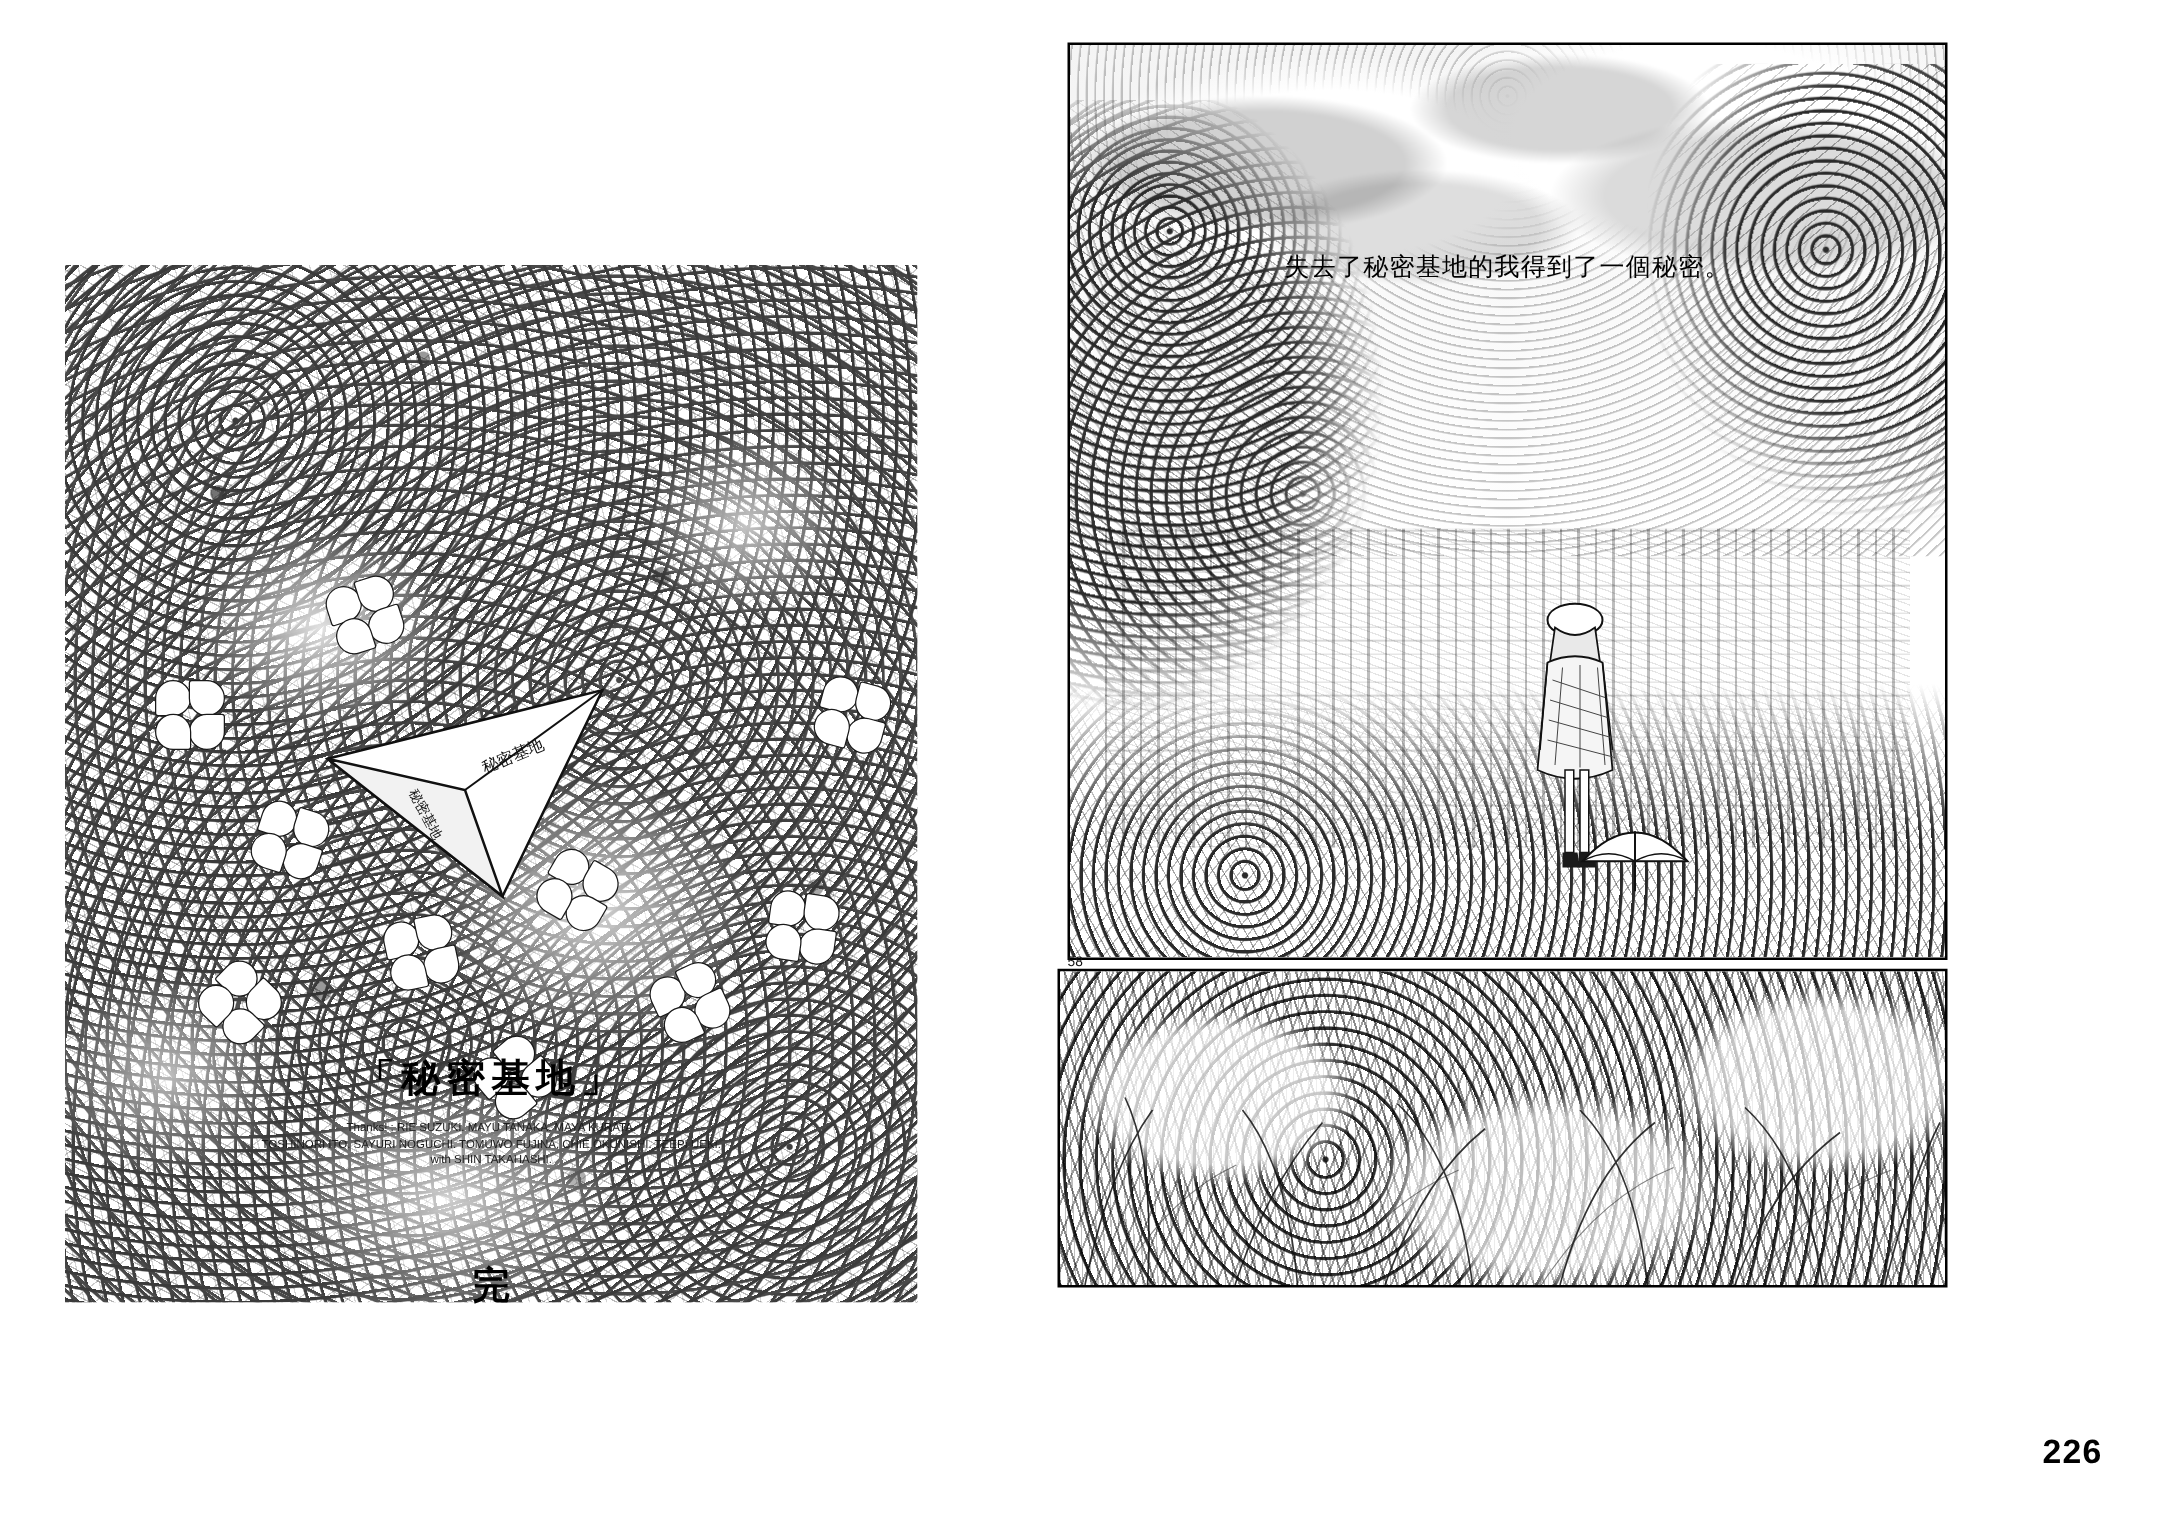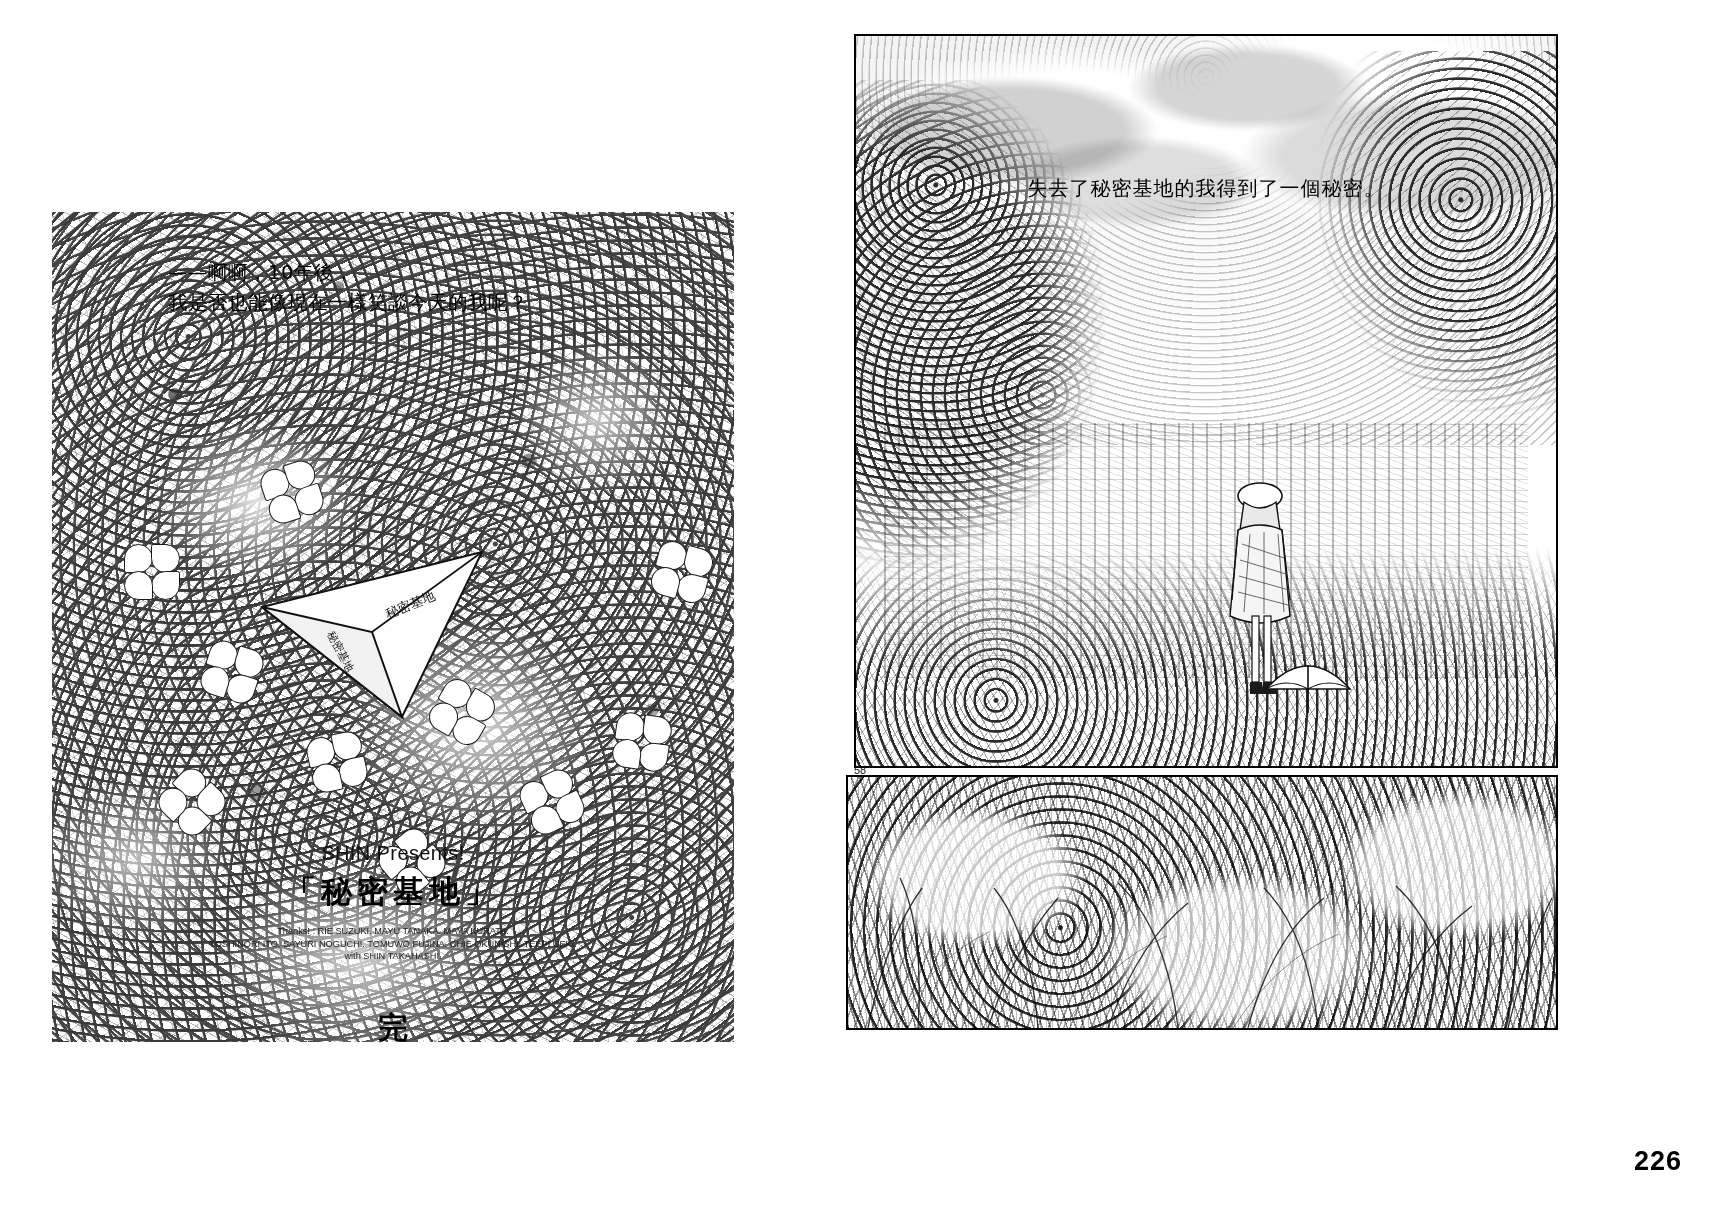--- a/index.html
+++ b/index.html
@@ -227,21 +227,21 @@
     -webkit-mask-image: linear-gradient(rgba(0,0,0,0) 0%, #000 55%, #000 100%);
             mask-image: linear-gradient(rgba(0,0,0,0) 0%, #000 55%, #000 100%);
   }
   .girl {
     position: absolute;
     left: 52%; top: 60%;
     width: 80px; height: 260px;
   }
   .panel-caption {
     position: absolute;
-    left: 0; right: 0; top: 139px;
+    left: 0; right: 0; top: 164px;
     text-align: center;
     font-family: "DejaVu Sans", sans-serif;
     font-size: 20px;
     letter-spacing: 1px;
     color: #000;
     z-index: 7;
   }
   .panel-number {
     position: absolute;
     left: 18px; top: 764px;
@@ -352,25 +352,22 @@
         <i></i>
       </div>
     <div class="clover" style="left:210px; top:250px; transform:rotate(-18deg);">
         <i></i>
         <i></i>
         <i></i>
         <i></i>
       </div>
   </div>
 
-  <div class="left-caption">——啊啊，10年後，
-我是否也能像現在一樣笑談今天的我呢？</div>
 
   <div class="credits-block">
-    <div class="credits-presents">SHIN Presents!</div>
     <div class="credits-title">「秘密基地」</div>
     <div class="credits-thanks">Thanks! : RIE SUZUKI. MAYU TANAKA. MAYA KURATA.
 TOSHINORI ITO. SAYURI NOGUCHI. TOMUWO FUJINA. CHIE OKUNISHI. TEEPI UEKI.
 with SHIN TAKAHASHI.</div>
   </div>
 
   <div class="end-mark">完</div>
 </div>
 
 <div class="right-page">

